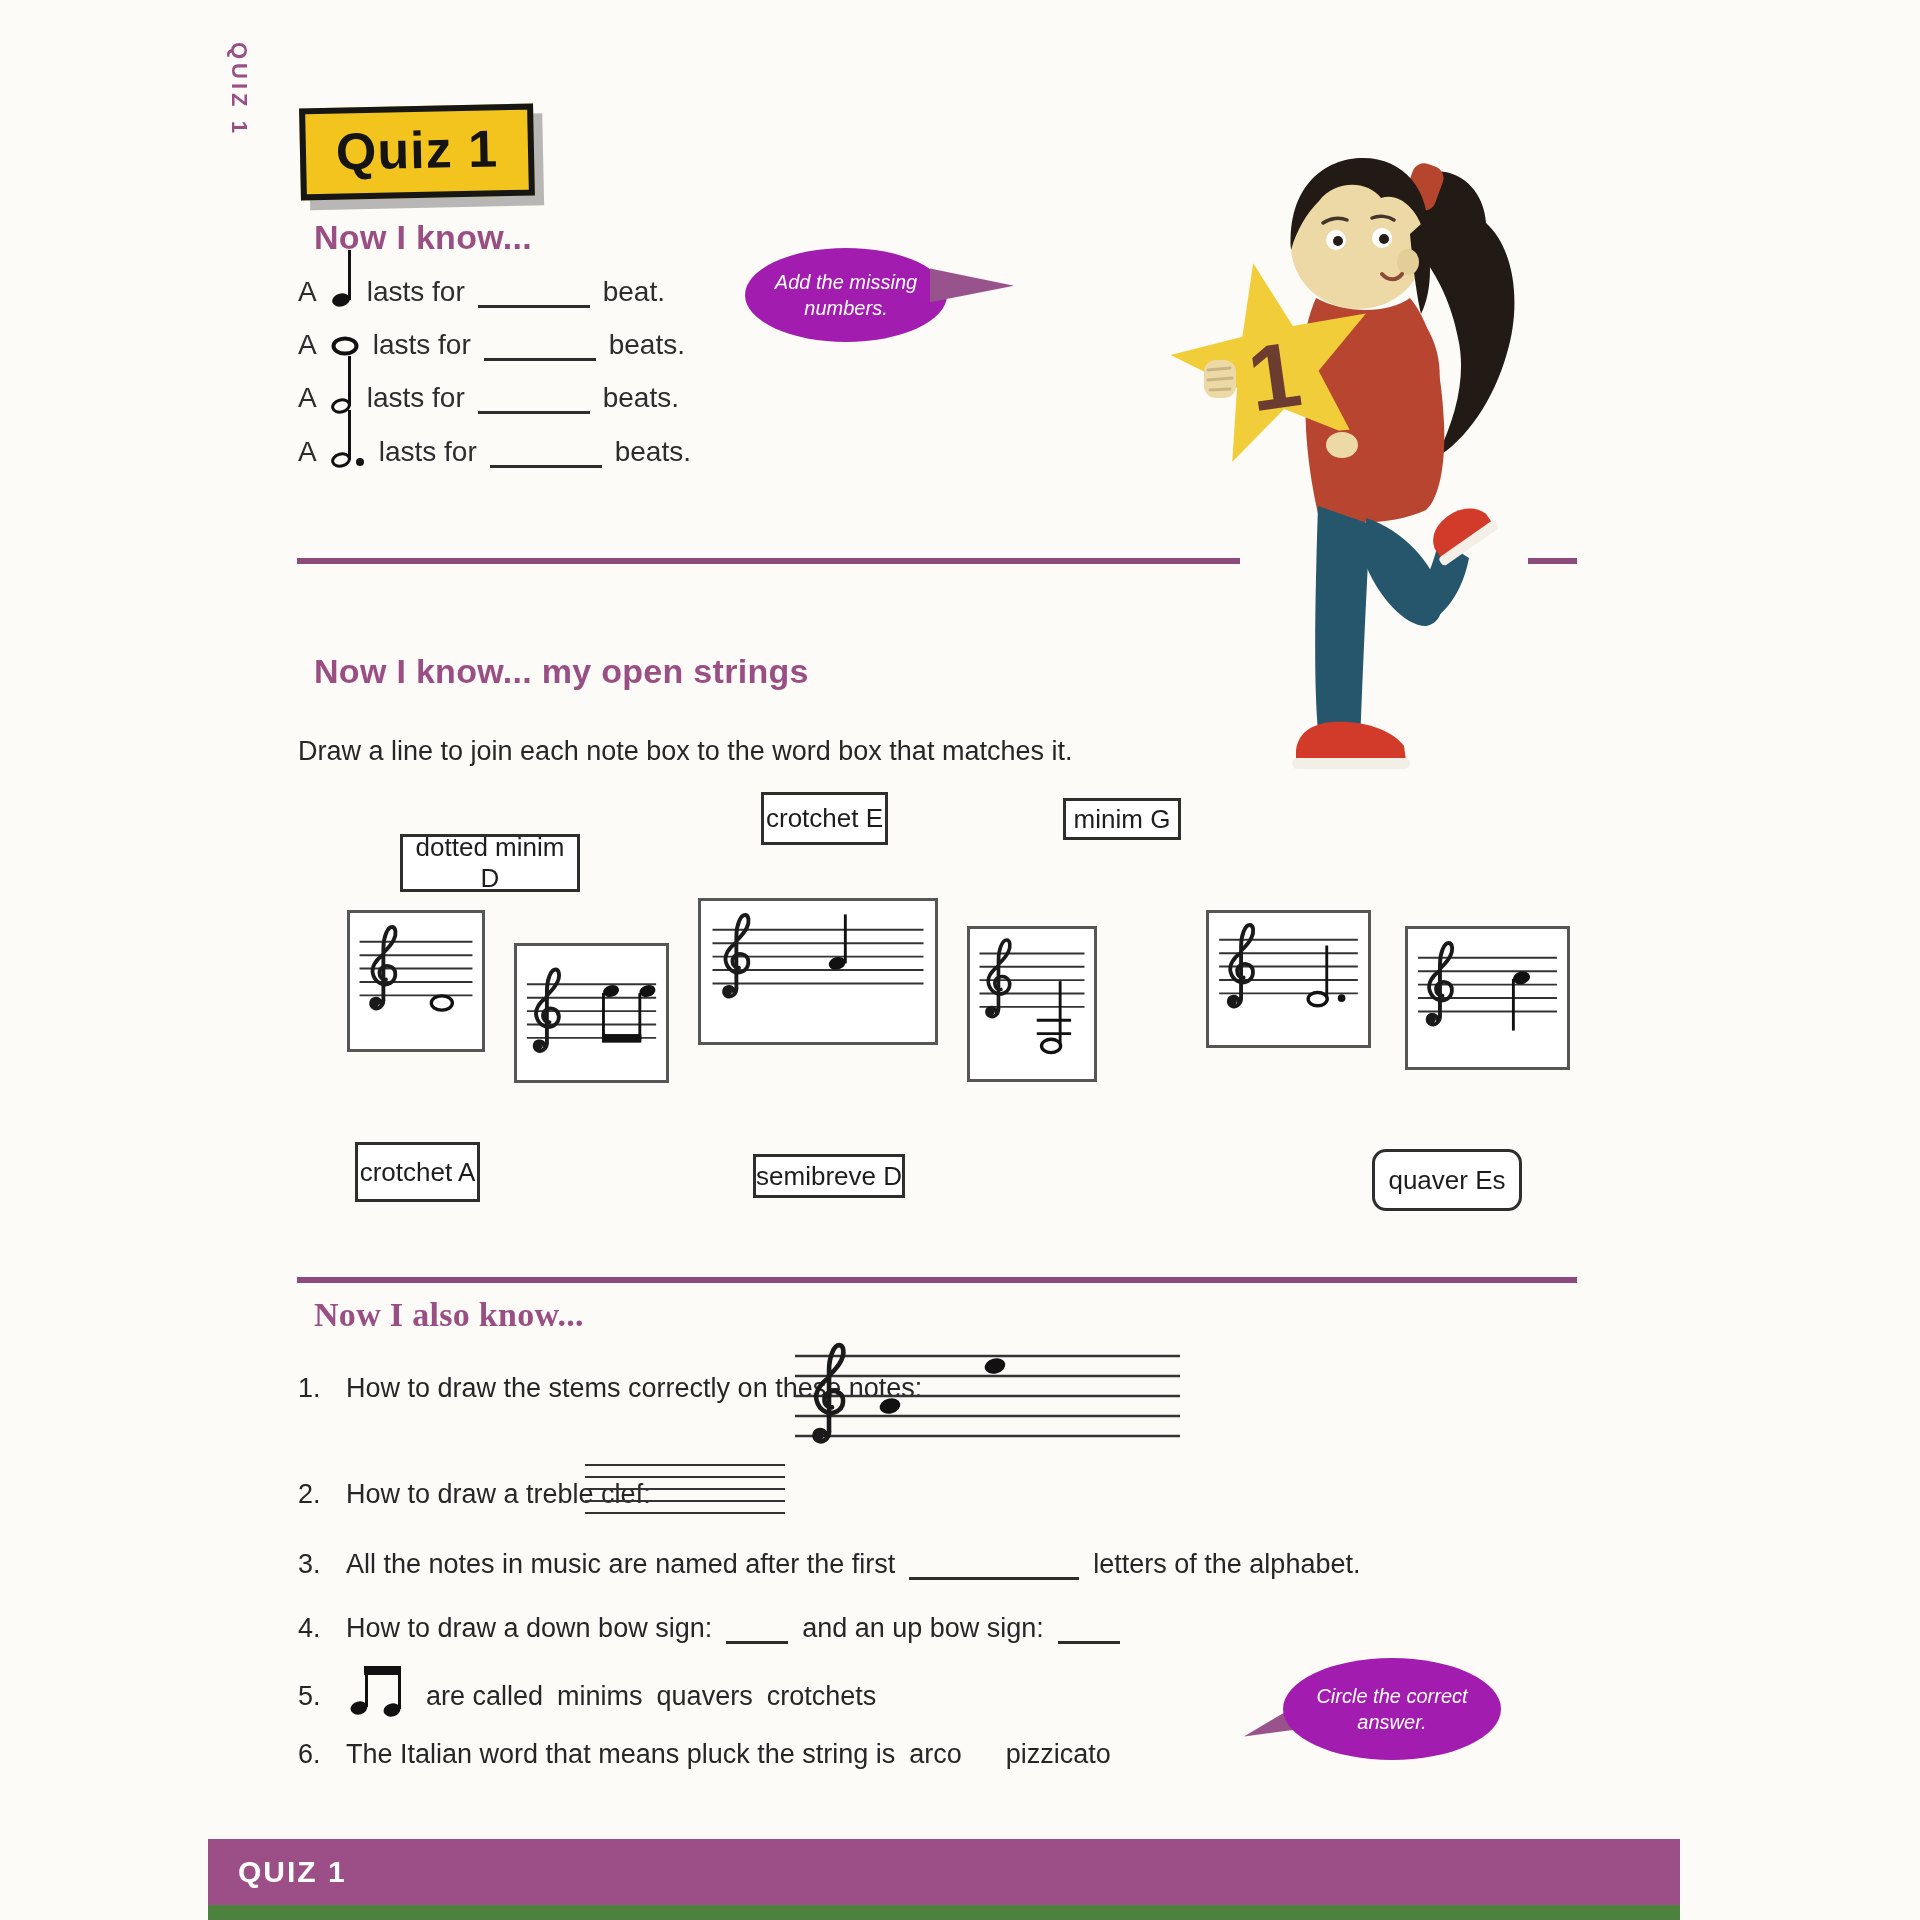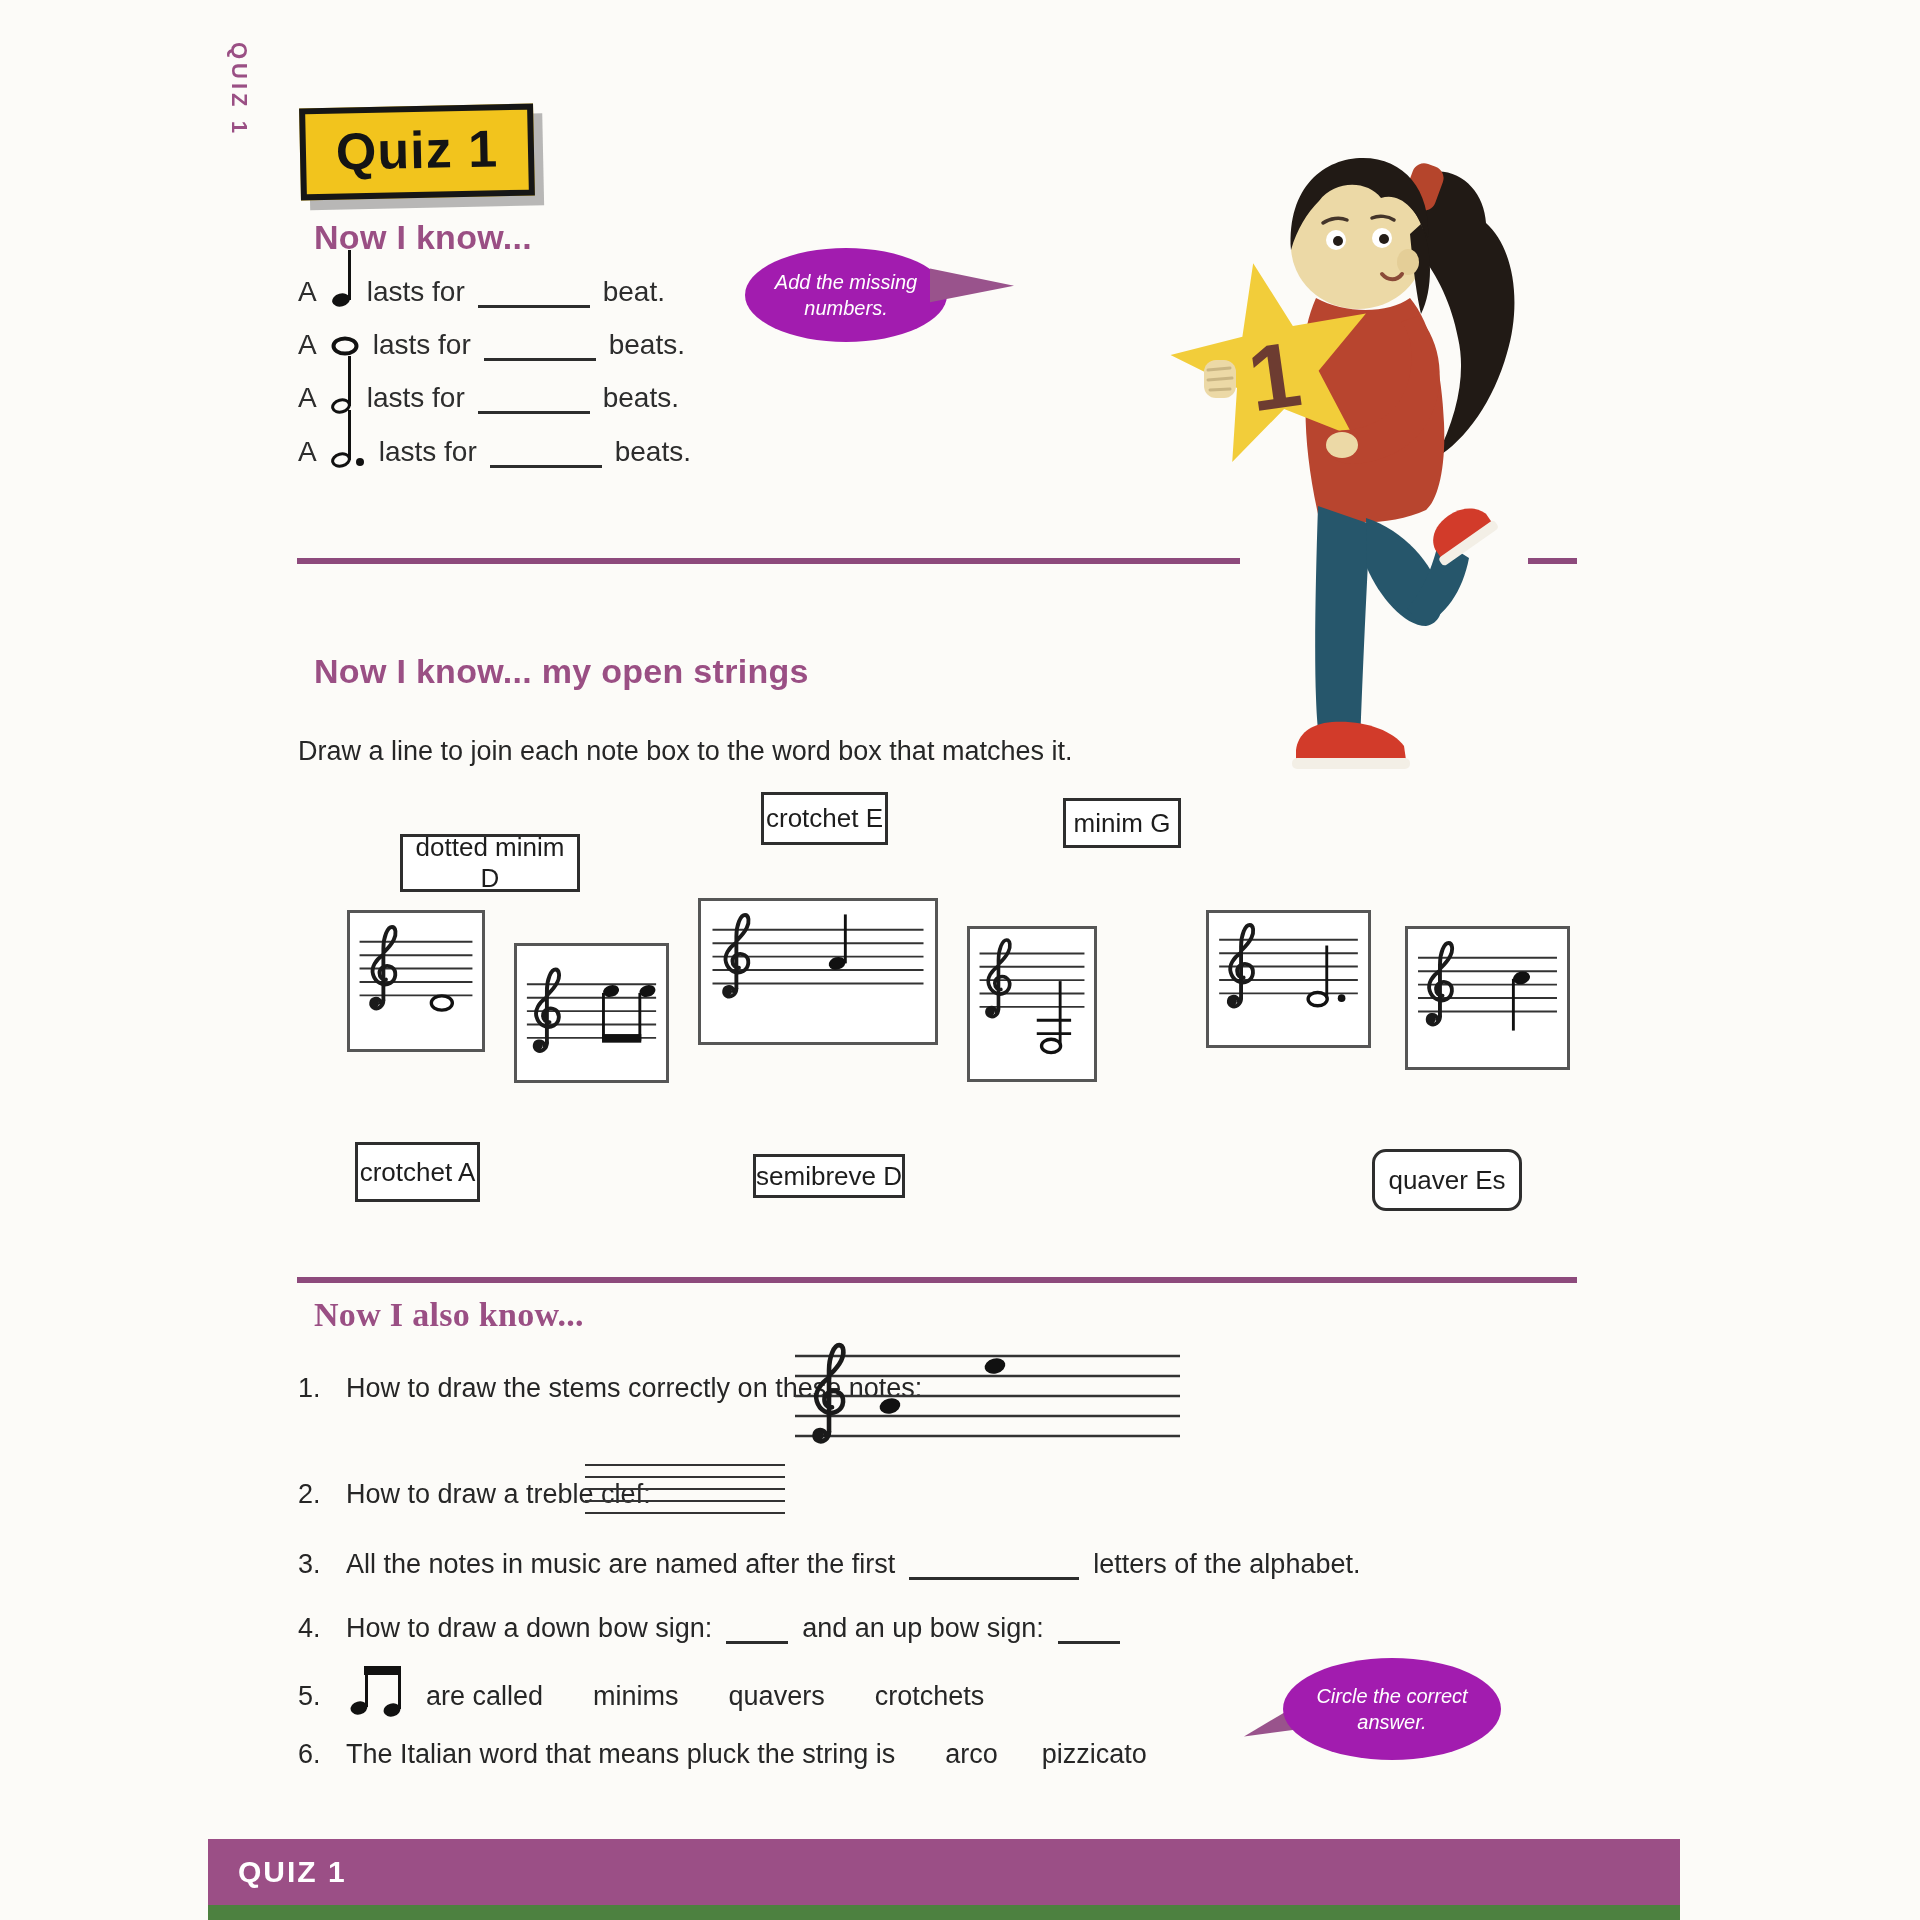--- a/index.html
+++ b/index.html
@@ -21,21 +21,21 @@
   .tail{position:absolute;background:#99538c;}
   .instruction{position:absolute;font-size:27px;color:#262626;}
   .wordbox{position:absolute;display:flex;align-items:center;justify-content:center;
         border:3px solid #2e2e2e;background:#fff;font-size:26px;color:#1d1d1d;box-sizing:border-box;}
   .notebox{position:absolute;border:3px solid #565656;background:#fff;box-sizing:border-box;}
   .notebox svg{display:block;width:100%;height:100%;}
   .item{position:absolute;display:flex;align-items:flex-end;gap:14px;font-size:27px;color:#262626;}
   .item span{line-height:32px;}
   .num{width:34px;}
   .iblank{display:inline-block;border-bottom:3px solid #2d2d2d;height:28px;}
-  .opt{margin-left:36px;}
+  .opt{}
   .footer-bar{position:absolute;left:208px;top:1839px;width:1472px;height:68px;background:#9b4f86;}
   .footer-text{position:absolute;left:30px;top:16px;color:#fff;font-weight:bold;font-size:30px;letter-spacing:2px;}
   .footer-green{position:absolute;left:208px;top:1905px;width:1472px;height:15px;background:#4d8140;}
   .gfx{position:absolute;}
 </style>
 </head>
 <body>
 
 <div class="page">
 
@@ -165,21 +165,21 @@
 
   <div class="heading" style="left:298px;top:652px;">Now I know... my open strings</div>
   <div class="instruction" style="left:298px;top:736px;">Draw a line to join each note box to the word box that matches it.</div>
 
   <div class="wordbox" style="left:400px;top:834px;width:180px;height:58px;text-align:center;">
       <span>dotted minim D</span>
     </div>
   <div class="wordbox" style="left:761px;top:792px;width:127px;height:53px;">
       <span>crotchet E</span>
     </div>
-  <div class="wordbox" style="left:1063px;top:798px;width:118px;height:50px;">
+  <div class="wordbox" style="left:1063px;top:798px;width:118px;height:42px;">
       <span>minim G</span>
     </div>
 
   <div class="notebox" style="left:347px;top:910px;width:138px;height:142px;">
     <svg viewBox="0 0 138 142">
       <g stroke="#333" stroke-width="2">
         <line x1="10" y1="30" x2="128" y2="30"></line>
           <line x1="10" y1="44" x2="128" y2="44"></line>
         <line x1="10" y1="58" x2="128" y2="58"></line>
           <line x1="10" y1="72" x2="128" y2="72"></line>

